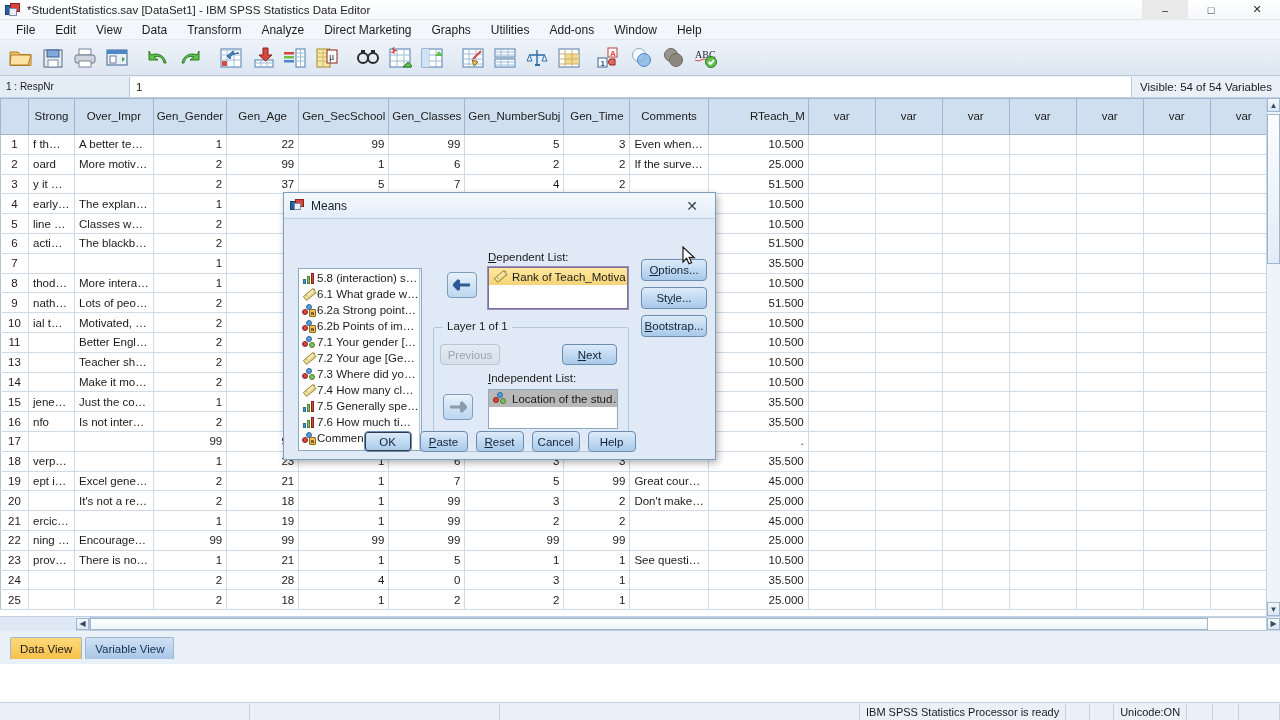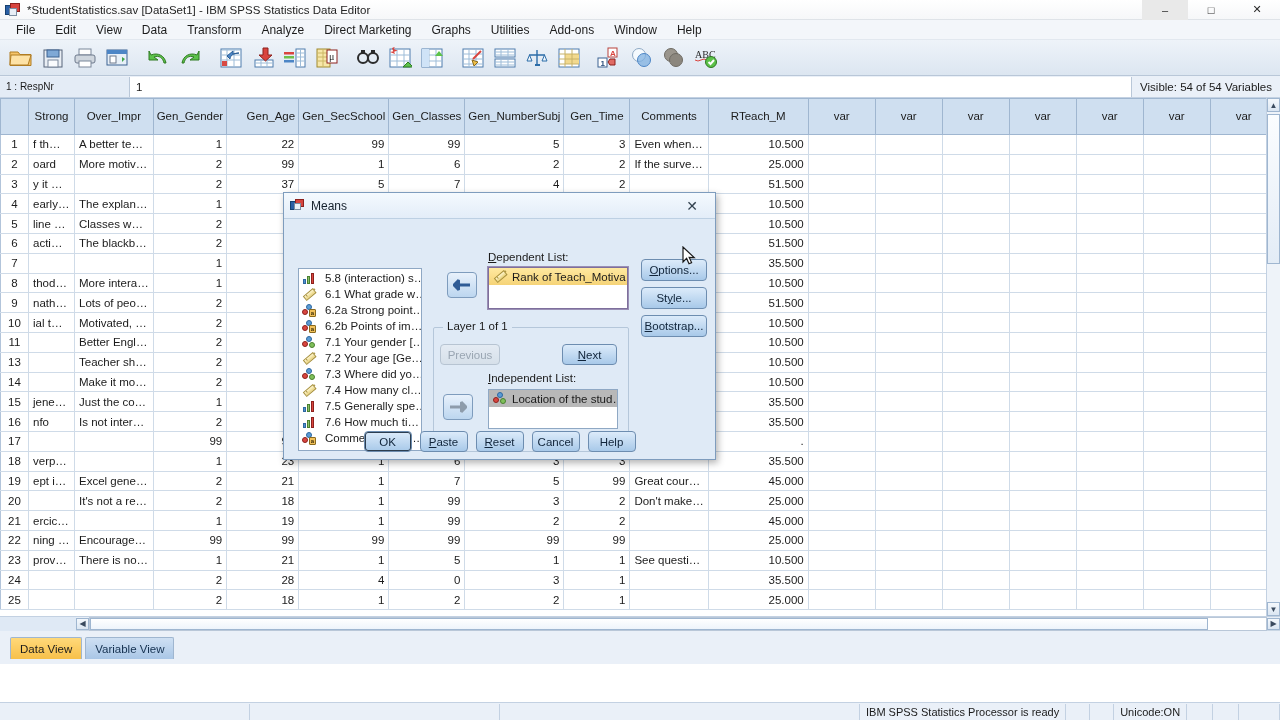--- a/index.html
+++ b/index.html
@@ -87,27 +87,27 @@
   }
   td.rowhdr {
     background:#d7e4f3; border:1px solid #b2c4da; text-align:center; color:#1b1b1b;
   }
   td.num { text-align:right; }
   td.txt { text-align:left; }
   td.blank { }
   .colw-rn { width:28px; }
   .colw-strong { width:46px; }
   .colw-over { width:72px; }
-  .colw-std { width:72px;text-align:right; }
+  .colw-std { width:72px; }
   .colw-sec { width:72px; }
   .colw-cls { width:66px; }
   .colw-numsubj{ width:72px; }
   .colw-time { width:66px; }
   .colw-com { width:72px; }
-  .colw-rteach{ width:100px; }
+  .colw-rteach{ width:100px;text-align:right; }
   .colw-var { width:67px; }
 
   
   .hscroll {
     height:14px; background:#e7eef7; border-top:1px solid #c3d1e2;
     display:flex; align-items:center;
   }
   .hs-left { width:76px; height:14px; background:#dfe9f5; }
   .hs-track { flex:1; height:14px; background:#ffffff; border:1px solid #b9c7d8; position:relative; }
   .hs-thumb {
@@ -178,21 +178,21 @@
   .dlg-body { position:relative; width:100%; height:242px; }
 
   
   .srclist {
     position:absolute; left:14px; top:49px; width:124px; height:183px;
     background:#ffffff; border:1px solid #8fa8c4; overflow:hidden;
     display:flex;
   }
   .srclist-items { flex:1; padding-top:1px; }
   .var-row {
-    height:16px; display:flex; align-items:center; gap:9px;
+    height:16px; display:flex; align-items:center; gap:1px;
     padding-left:3px; font-size:11.5px; color:#1b1b1b; white-space:nowrap; overflow:hidden;
   }
   .vicon { width:14px; height:13px; position:relative; flex:none; }
   
   .ic-scale { transform:rotate(-40deg); }
   .ic-scale i {
     position:absolute; left:1px; top:4px; width:13px; height:6px;
     background:linear-gradient(#fff6cf,#e8d27c); border:1px solid #a8913d; display:block;
   }
   .ic-scale i::after{

